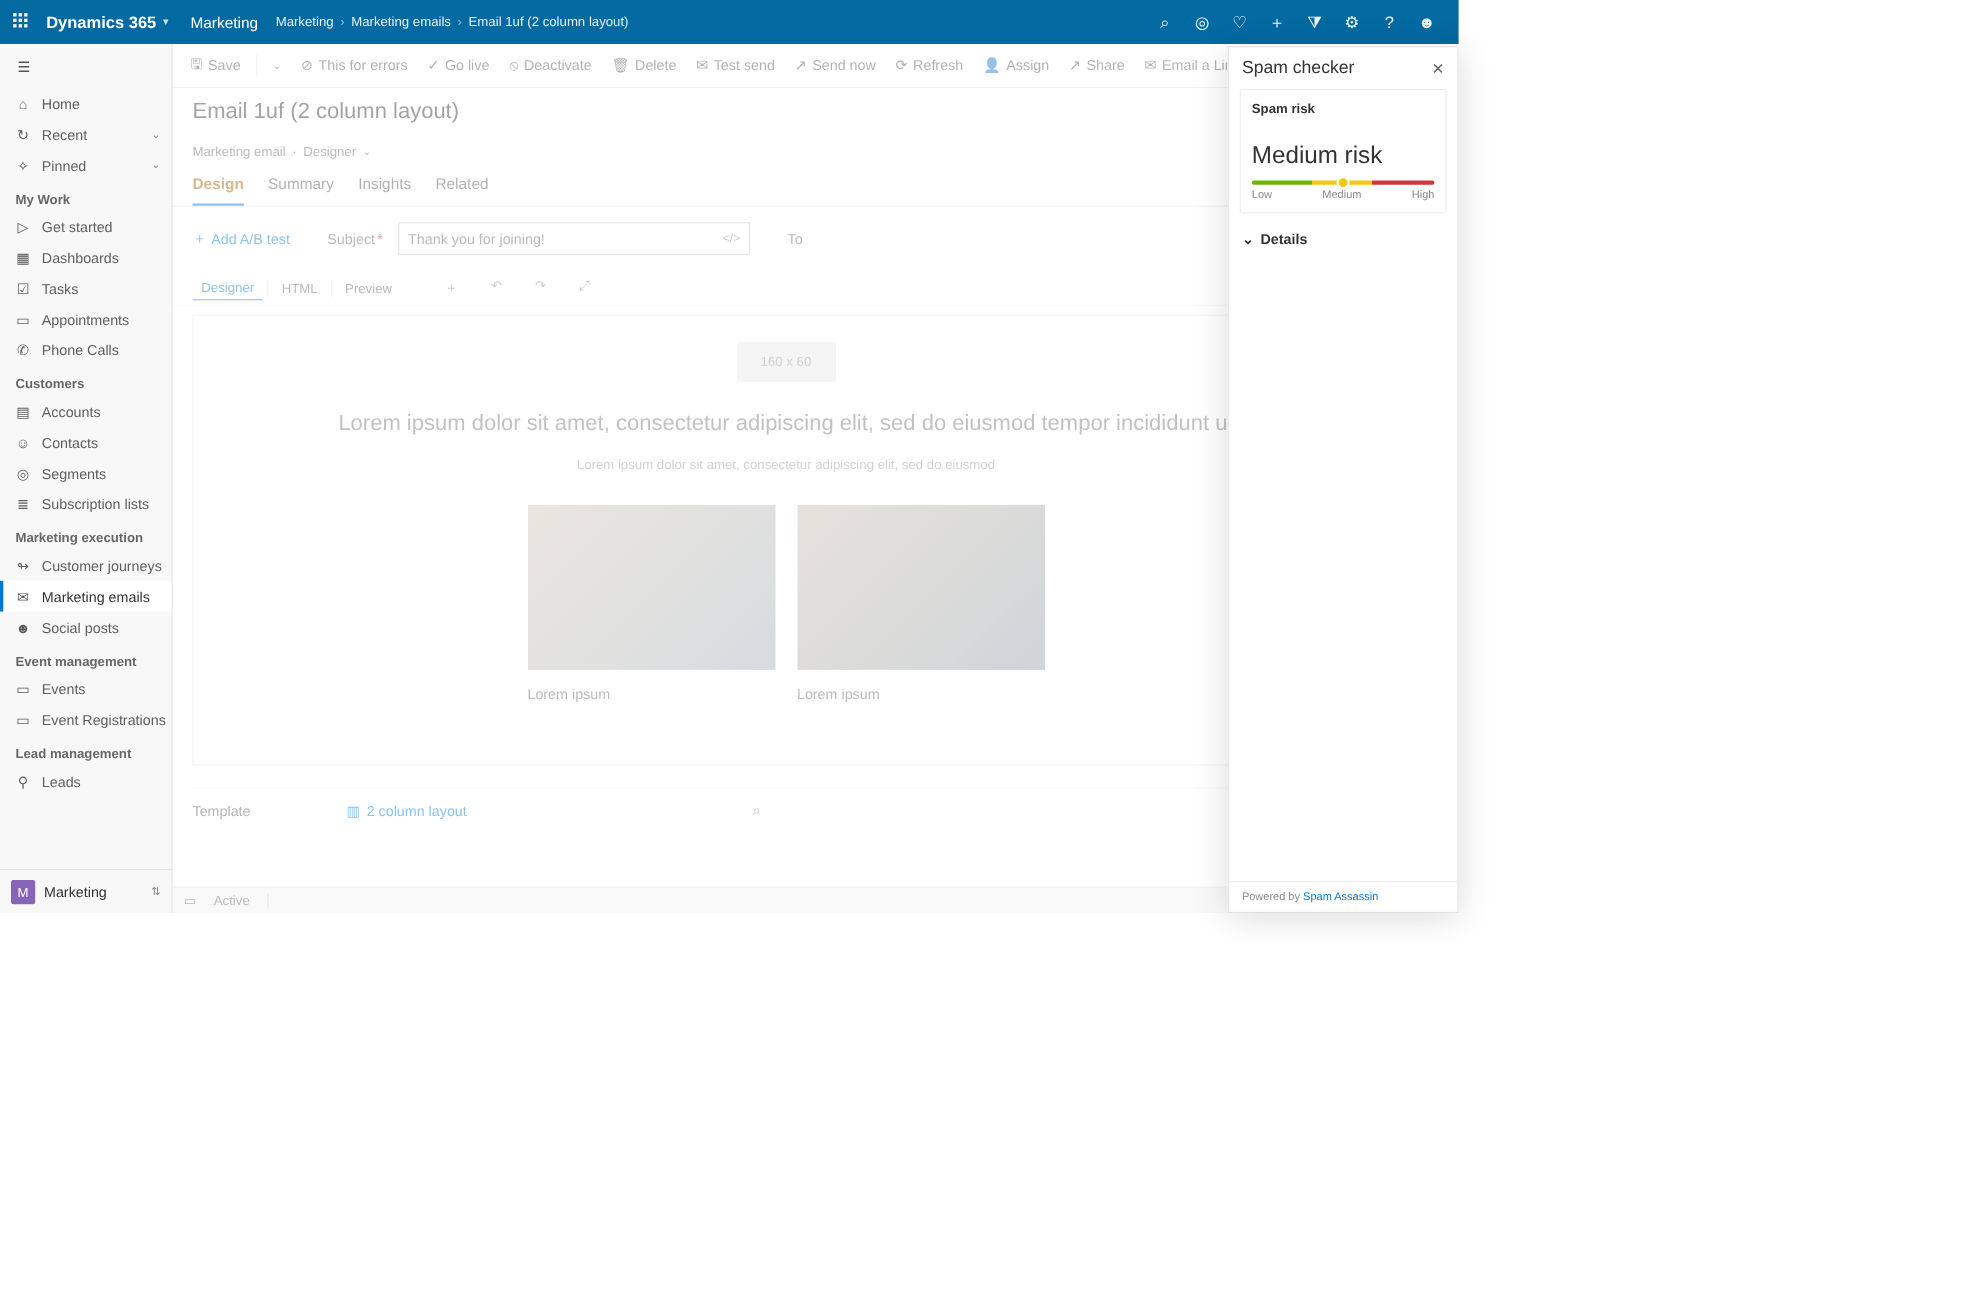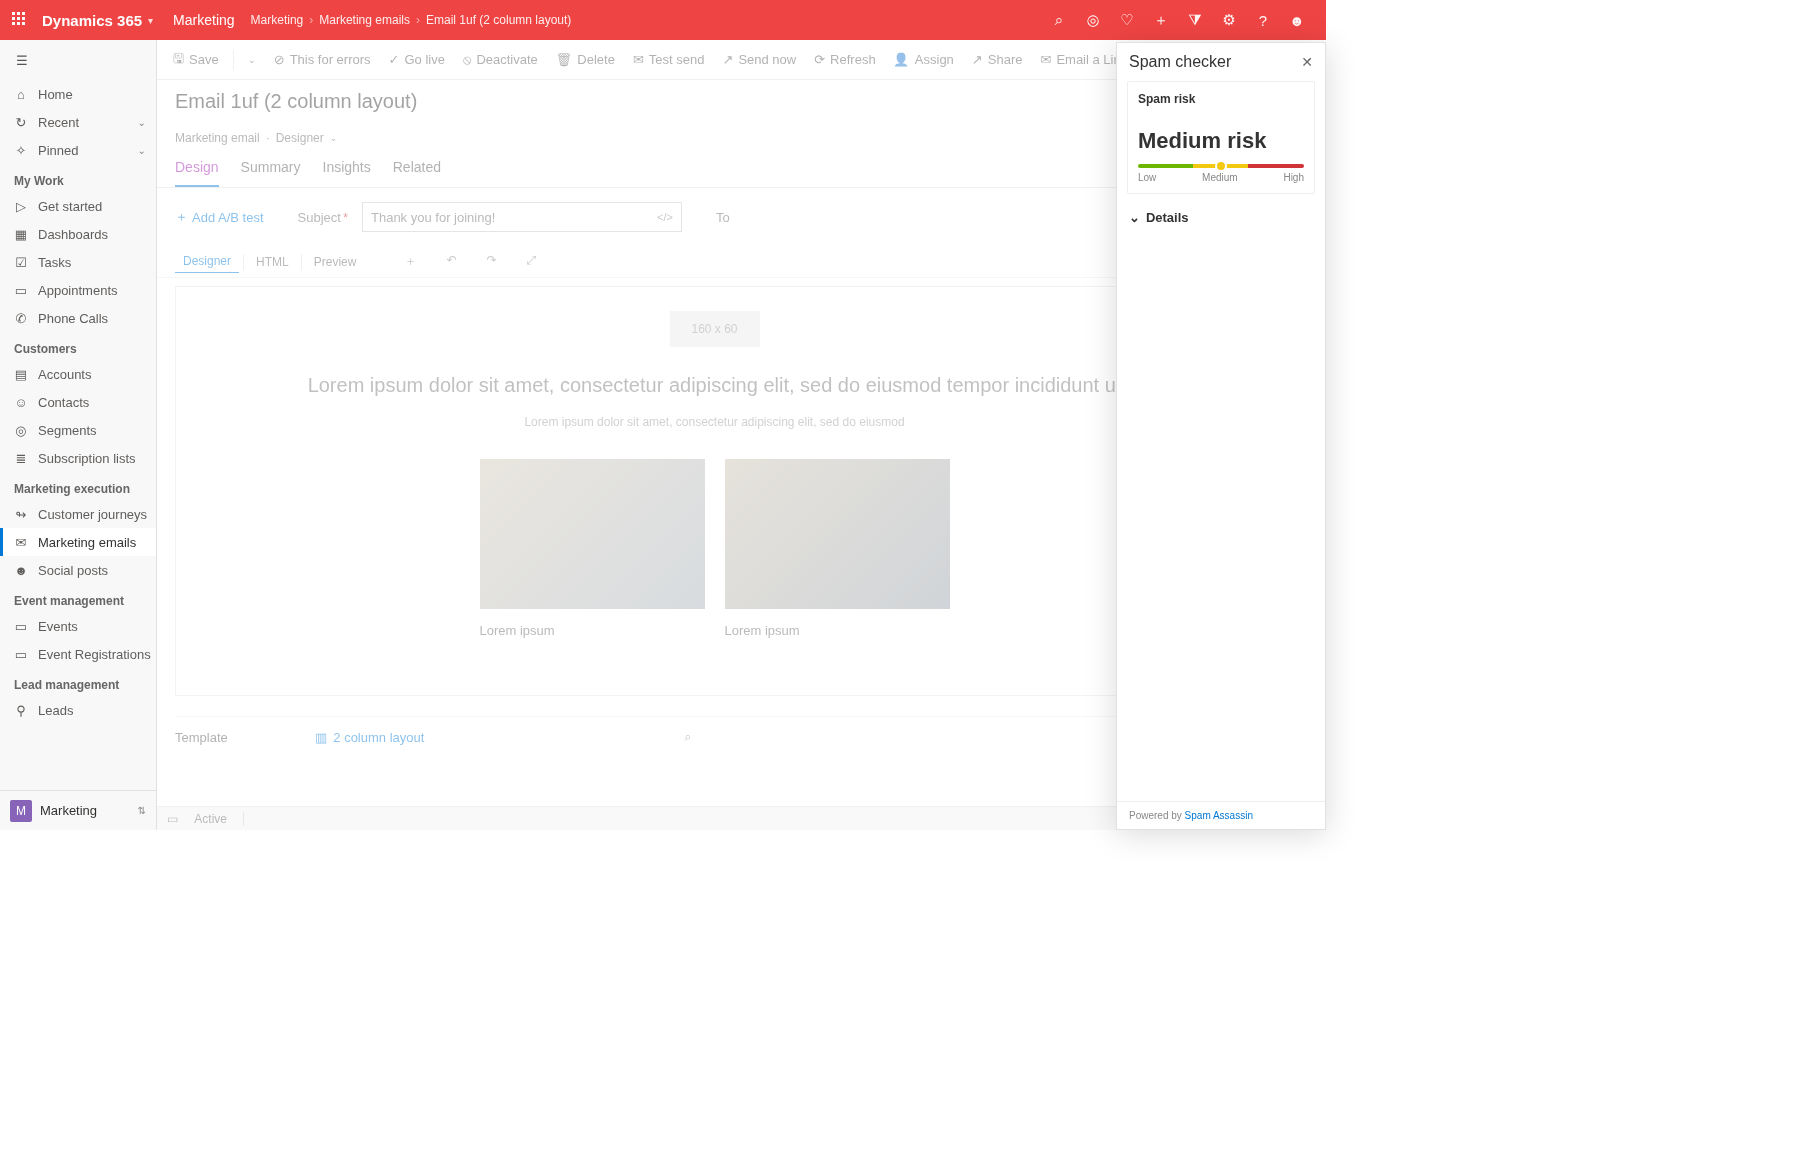--- a/index.html
+++ b/index.html
@@ -1,21 +1,21 @@
 <!DOCTYPE html>
 <html><head>
 <meta charset="utf-8">
 <style>
 * { box-sizing: border-box; margin: 0; padding: 0; font-family: "Segoe UI", Arial, sans-serif; }
 body { background: #fff; width: 1798px; height: 1174px; position: relative; overflow: hidden; }
 
 .app-wrapper { width: 1326px; height: 830px; position: absolute; top: 0; left: 0; display: flex; flex-direction: column; background: #fff; }
 
 
-.top-bar { height: 40px; background: #ef4444; color: #fff; display: flex; align-items: center; padding: 0 12px; font-size: 14px; }
+.top-bar { height: 40px; background: #0369a1; color: #fff; display: flex; align-items: center; padding: 0 12px; font-size: 14px; }
 .waffle { width: 16px; height: 16px; display: grid; grid-template-columns: repeat(3,3px); grid-template-rows: repeat(3,3px); gap: 2px; margin-right: 14px; }
 .waffle span { background: #fff; width: 3px; height: 3px; }
 .top-bar .brand { font-weight: 600; font-size: 15px; }
 .top-bar .chev { margin: 0 10px 0 6px; opacity: .8; font-size: 10px; }
 .top-bar .module { margin-left: 10px; font-size: 14px; }
 .top-bar .crumbs { margin-left: 16px; font-size: 12px; opacity: .9; display: flex; align-items: center; gap: 6px; }
 .top-bar .crumbs .sep { opacity: .6; }
 .top-bar .spacer { flex: 1; }
 .top-bar .ticon { width: 34px; text-align: center; font-size: 15px; opacity: .95; }
 
@@ -44,21 +44,21 @@
 .cmd-chev-box{width:20px;text-align:center;font-size:9px;color:#555;}
 
 .page-head { padding: 10px 18px 0; display:flex; align-items:flex-start; }
 .page-title { font-size: 20px; color: #333; font-weight: 400; }
 .page-sub { font-size: 12px; color: #666; margin-top: 18px; display:flex; gap:6px; align-items:center;}
 .page-head-right { margin-left:auto; text-align:left; font-size:12px; color:#666; padding-top:4px;}
 .page-head-right .v1{color:#333;font-size:13px;}
 
 .tabs { display: flex; gap: 22px; padding: 14px 18px 0; border-bottom: 1px solid #e1e1e1; font-size: 14px; color: #555; }
 .tab { padding-bottom: 10px; }
-.tab.active { color: #a21caf; border-bottom: 2px solid #0078d4; font-weight: 400; }
+.tab.active { color: #a16207; border-bottom: 2px solid #0078d4; font-weight: 700; }
 
 .form-row { display:flex; align-items:center; padding: 14px 18px; gap: 14px; font-size:13px; color:#666; }
 .add-ab { color:#0078d4; display:flex; align-items:center; gap:4px; }
 .subject-lbl { margin-left: 20px; }
 .subject-lbl .req{color:#d13438; margin-left:2px;}
 .subject-input { flex:0 0 320px; height:30px; border:1px solid #c8c6c4; padding:0 8px; font-size:13px; display:flex; align-items:center; justify-content:space-between; }
 .subject-input .code{font-size:11px; color:#888;}
 .to-lbl{margin-left:20px;}
 .to-input { margin-left:auto; width:160px; height:30px; border:1px solid #c8c6c4; padding:0 8px; font-size:12px; display:flex; align-items:center; color:#666; overflow:hidden; white-space:nowrap;}
 
@@ -94,21 +94,21 @@
 
 
 .dim{position:absolute;top:0;left:0;right:0;bottom:0;background:rgba(255,255,255,0.55);pointer-events:none;}
 
 
 .spam-panel{position:absolute;top:42px;right:0;width:210px;bottom:0;background:#fff;border:1px solid #e1e1e1;box-shadow:0 4px 30px rgba(0,0,0,0.15);display:flex;flex-direction:column;font-size:12px;color:#333;z-index:10;}
 .spam-head{display:flex;align-items:center;justify-content:space-between;padding:10px 12px;font-size:16px;font-weight:500;}
 .spam-head .x{font-size:14px;color:#666;}
 .spam-card{margin:0 10px 10px;border:1px solid #eee;border-radius:2px;padding:10px;}
 .spam-card .lbl{font-size:12px;font-weight:600;margin-bottom:22px;}
-.spam-card .risk{font-size:22px;font-weight:700;margin-bottom:10px;}
+.spam-card .risk{font-size:22px;font-weight:400;margin-bottom:10px;}
 .meter{position:relative;height:4px;background:linear-gradient(90deg,#6bb700 0 33%,#f2c811 33% 66%,#d13438 66% 100%);border-radius:2px;margin-bottom:4px;}
 .meter .dot{position:absolute;top:-4px;left:50%;width:12px;height:12px;border-radius:50%;background:#f2c811;border:2px solid #fff;transform:translateX(-50%);}
 .meter-lbls{display:flex;justify-content:space-between;font-size:10px;color:#888;}
 .spam-desc{padding:0 12px 10px;font-size:11.5px;line-height:1.5;color:#444;}
 .spam-details{padding:6px 12px;}
 .spam-details .hdr{font-size:13px;font-weight:600;display:flex;align-items:center;gap:6px;margin-bottom:6px;}
 .spam-details ul{padding-left:26px;font-size:11px;color:#444;}
 .spam-details li{margin-bottom:6px;line-height:1.35;}
 .spam-foot{margin-top:auto;padding:8px 12px;font-size:10px;color:#888;border-top:1px solid #eee;}
 .spam-foot a{color:#0078d4;text-decoration:none;}

